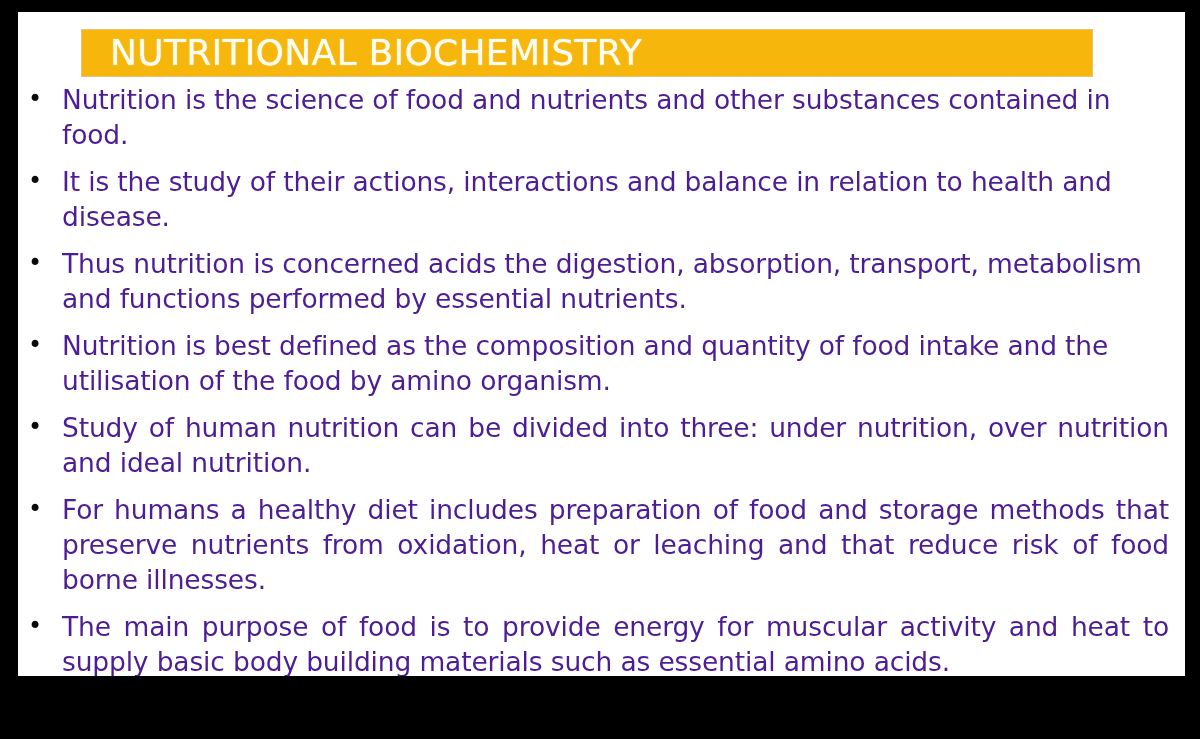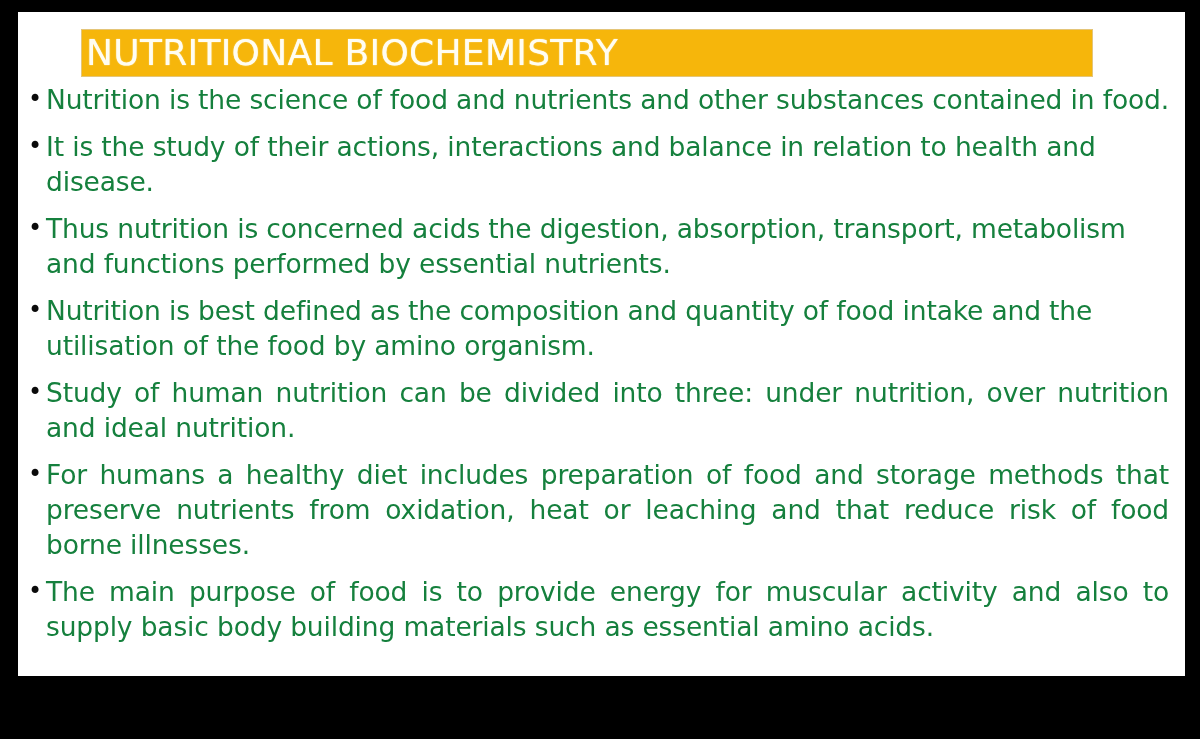--- a/index.html
+++ b/index.html
@@ -36,21 +36,21 @@
     position: absolute;
     left: 64px;
     top: 18px;
     width: 1010px;
     height: 46px;
     background: #F6B60B;
     box-shadow: 0 0 0 1px rgba(205,150,10,0.55);
     display: flex;
     align-items: center;
     box-sizing: border-box;
-    padding-left: 4px;
+    padding-left: 28px;
   }
   #title-text {
     font-family: "DejaVu Sans", sans-serif;
     font-size: 36px;
     line-height: 38px;
     font-weight: 400;
     color: #FFFDF2;
     letter-spacing: 0.3px;
     white-space: nowrap;
     text-shadow: 0 0 1.2px rgba(255,255,255,0.85);
@@ -82,24 +82,25 @@
     color: #0a0a0a;
     text-align: center;
     font-family: "DejaVu Sans", sans-serif;
   }
 
   .bullet-text {
     flex: 1 1 auto;
     font-family: "DejaVu Sans", sans-serif;
     font-size: 26.5px;
     line-height: 35px;
-    color: #15803d;
+    color: #4c1d95;
     text-align: left;
     letter-spacing: -0.15px;
     word-spacing: 0px;
+    margin-left: 16px;
   }
   .bullet-text.justified {
     text-align: justify;
     text-align-last: left;
   }
 </style>
 </head>
 <body>
 
 <div id="slide-canvas">
@@ -130,19 +131,19 @@
         <li class="bullet-row">
           <span class="bullet-glyph">•</span>
           <span class="bullet-text justified">Study of human nutrition can be divided into three: under nutrition, over nutrition and ideal nutrition.</span>
         </li>
         <li class="bullet-row">
           <span class="bullet-glyph">•</span>
           <span class="bullet-text justified">For humans a healthy diet includes preparation of food and storage methods that preserve nutrients from oxidation, heat or leaching and that reduce risk of food borne illnesses.</span>
         </li>
         <li class="bullet-row">
           <span class="bullet-glyph">•</span>
-          <span class="bullet-text justified">The main purpose of food is to provide energy for muscular activity and also to supply basic body building materials such as essential amino acids.</span>
+          <span class="bullet-text justified">The main purpose of food is to provide energy for muscular activity and heat to supply basic body building materials such as essential amino acids.</span>
         </li>
       </ul>
 
   </div>
 
 </div>
 
 </body></html>

